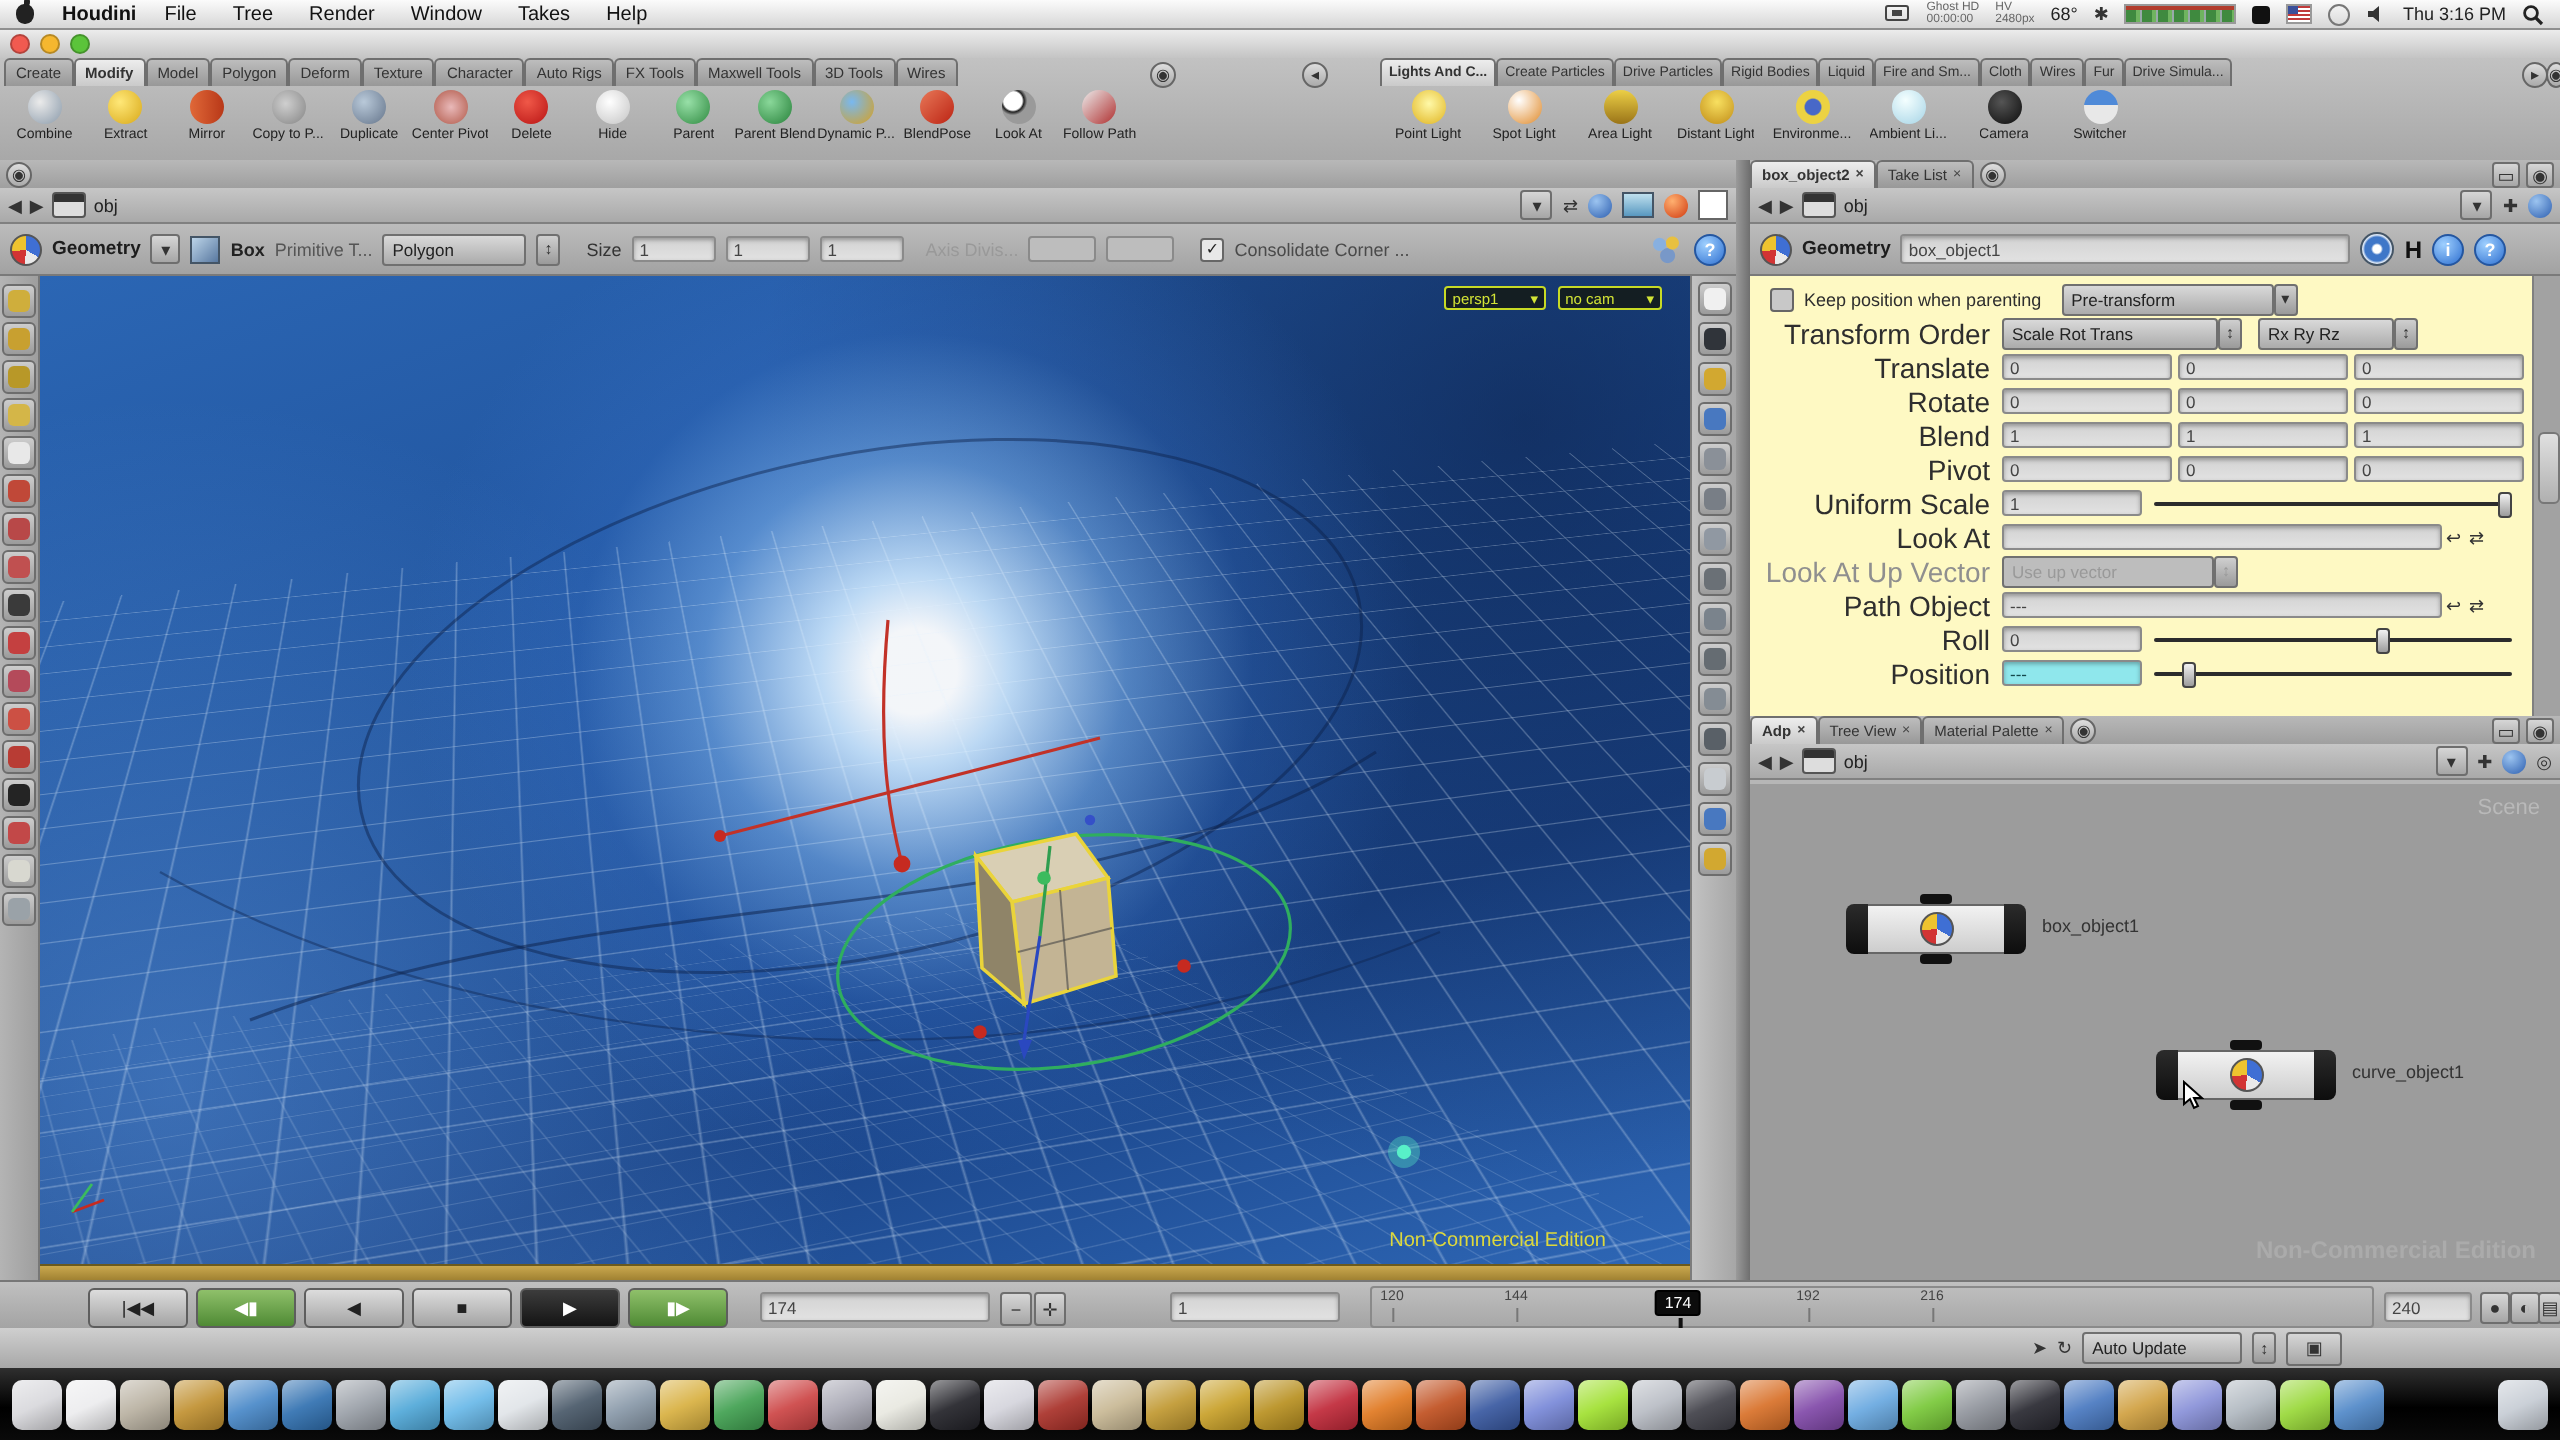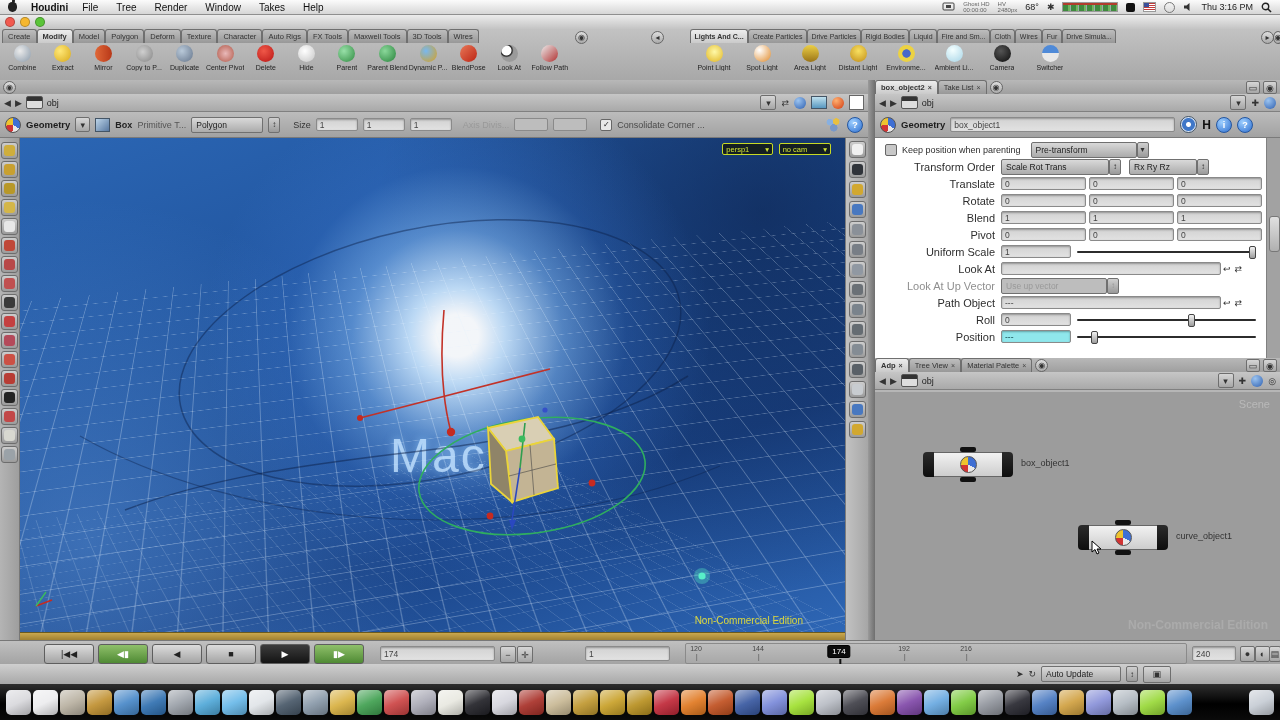--- a/index.html
+++ b/index.html
@@ -55,23 +55,23 @@
   .field.dis{background:#bdbdbd;color:#999;box-shadow:none}
   .opbar{height:26px;background:linear-gradient(#bcbcbc,#a2a2a2);border-bottom:1px solid #7a7a7a;display:flex;align-items:center;gap:5px;padding:0 5px;box-sizing:border-box}
   .pie{width:14px;height:14px;border-radius:50%;border:1px solid #555;
        background:conic-gradient(#3f6fd4 0 120deg,#e9e9e9 120deg 185deg,#d23434 185deg 265deg,#eec32f 265deg 360deg)}
   .glabel{font-weight:bold;font-size:9.5px;color:#1d1d1d}
   .cb{width:10px;height:10px;background:#e8e8e8;border:1px solid #666;border-radius:2px;display:flex;align-items:center;justify-content:center;font-size:8px;color:#222}
   .bluehelp{width:14px;height:14px;border-radius:50%;background:radial-gradient(circle at 35% 30%,#9fd0ff,#2e6fd0);color:#fff;
             display:flex;align-items:center;justify-content:center;font-size:9px;font-weight:bold;border:1px solid #2456a0}
   .sqbtn{background:linear-gradient(#d6d6d6,#a6a6a6);border:1px solid #6e6e6e;border-radius:2px;display:flex;align-items:center;justify-content:center;color:#333}
   
-  #params{left:875px;top:138px;width:391px;height:220px;background:#ffffff;overflow:hidden}
+  #params{left:875px;top:138px;width:391px;height:220px;background:#fef9c3;overflow:hidden}
   .prow{display:flex;align-items:center;height:17px;padding-right:4px}
-  .plabel{width:120px;text-align:right;padding-right:6px;font-size:11px;color:#2e2e2e;flex:0 0 auto;white-space:nowrap;overflow:hidden}
+  .plabel{width:120px;text-align:right;padding-right:6px;font-size:14px;color:#2e2e2e;flex:0 0 auto;white-space:nowrap;overflow:hidden}
   .plabel.dis{color:#8f8f8f}
   .tfield{width:85px;margin-right:3px;flex:0 0 auto}
   .slider{flex:1;height:13px;position:relative;margin:0 6px}
   .slider .track{position:absolute;left:0;right:0;top:6px;height:2px;background:#2c2c2c;border-radius:1px}
   .slider .handle{position:absolute;top:1px;width:5px;height:11px;background:linear-gradient(#f2f2f2,#9c9c9c);border:1px solid #444;border-radius:2px}
   .opicons{font-size:9px;color:#333;display:flex;gap:4px;margin-left:2px}
   #pscroll{left:1266px;top:138px;width:14px;height:220px;background:#a2a2a2;border-left:1px solid #808080}
   #pscroll .thumb{position:absolute;left:2px;top:78px;width:9px;height:34px;background:linear-gradient(#e0e0e0,#b0b0b0);border:1px solid #777;border-radius:3px}
   
   #netcanvas{left:875px;top:392px;width:405px;height:248px;background:#9c9c9c;overflow:hidden}
@@ -666,21 +666,20 @@
       <i style="--c: #d8d8d0;"></i>
     </span>
     <span class="ltbtn">
       <i style="--c: #9aa2a8;"></i>
     </span>
   </div>
 
 <div id="viewport" class="abs">
   <div class="grid" id="grid1"></div>
   <div class="grid" id="grid2"></div>
-  <div id="mactext">Mac</div>
   <svg width="825" height="494" style="position:absolute;left:0;top:0">
     <ellipse cx="410" cy="215" rx="255" ry="125" transform="rotate(-12 410 215)" fill="none" stroke="rgba(12,32,72,.45)" stroke-width="1.5"></ellipse>
     <path d="M105 372 C300 298 520 332 668 238" fill="none" stroke="rgba(12,32,72,.5)" stroke-width="1.5"></path>
     <path d="M60 298 C210 384 480 420 700 328" fill="none" stroke="rgba(12,32,72,.4)" stroke-width="1.2"></path>
     <ellipse cx="512" cy="338" rx="114" ry="57" transform="rotate(-8 512 338)" fill="none" stroke="#2fae5f" stroke-width="1.6"></ellipse>
     <path d="M424 172 C419 228 423 264 431 294" fill="none" stroke="#c23228" stroke-width="1.6"></path>
     <line x1="340" y1="280" x2="530" y2="231" stroke="#c23228" stroke-width="1.6"></line>
     <polygon points="468,290 518,279 534,301 486,313" fill="#d9cfb4" stroke="#ead43a" stroke-width="1.8"></polygon>
     <polygon points="486,313 534,301 538,350 492,364" fill="#c3b494" stroke="#ead43a" stroke-width="1.8"></polygon>
     <polygon points="468,290 486,313 492,364 471,346" fill="#8f8468" stroke="#ead43a" stroke-width="1.8"></polygon>

